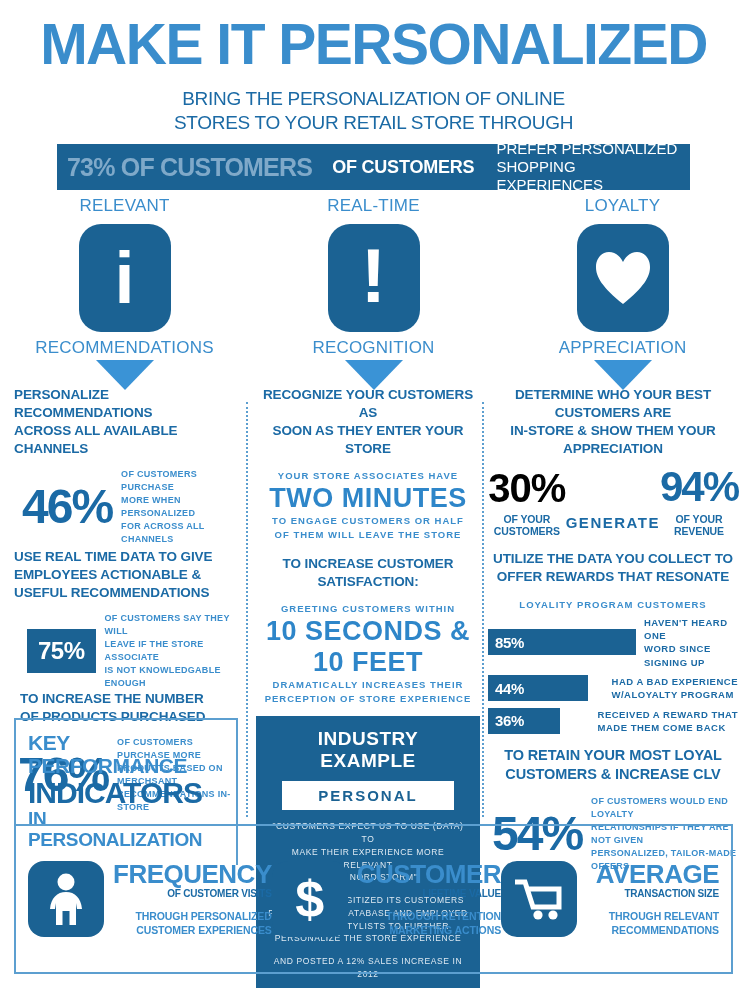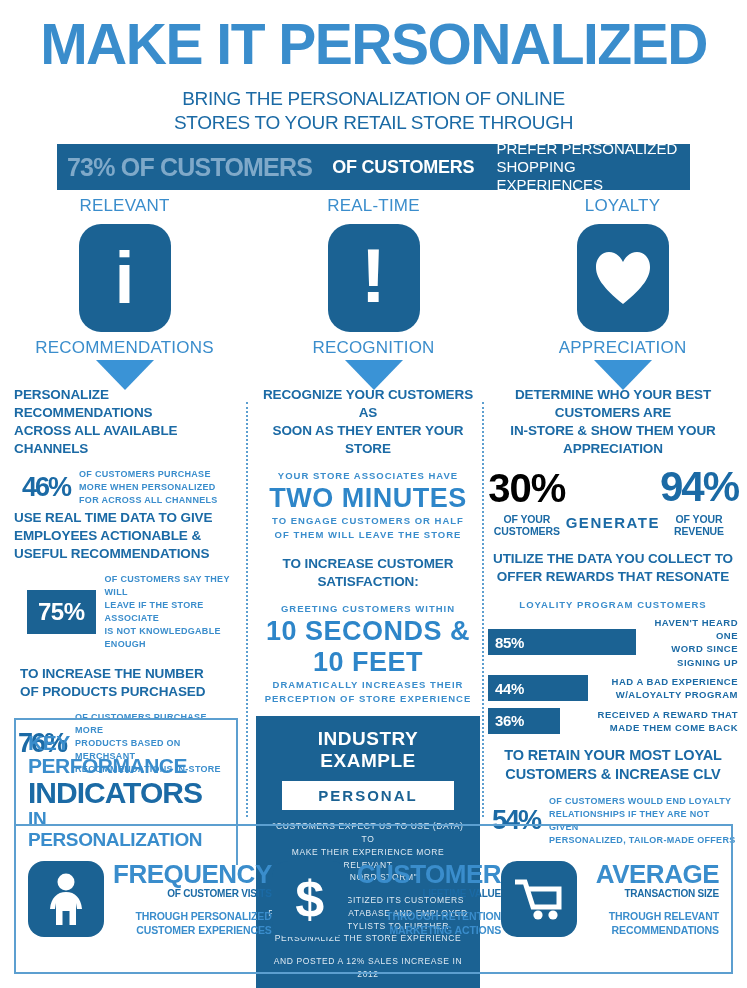--- a/index.html
+++ b/index.html
@@ -96,21 +96,21 @@
   .divA{left:246px;} .divB{left:482px;}
 
   .head{
     font-size:13.5px;font-weight:bold;color:#1b6aa5;
     line-height:1.33;letter-spacing:-0.1px;
   }
   .head.ctr{text-align:center;}
 
   .stat{display:flex;align-items:center;}
   .stat .num{
-    font-size:27px;font-weight:bold;color:#1b6aa5;
+    font-size:48px;font-weight:bold;color:#1b6aa5;
     line-height:0.95;letter-spacing:-2px;flex:0 0 auto;
   }
   .stat .txt{
     font-size:9px;font-weight:bold;color:#3a8dcc;
     line-height:1.45;letter-spacing:0.3px;margin-left:9px;
   }
   .stat .numbox{
     background:#1b6293;color:#fff;font-size:24px;font-weight:bold;
     padding:10px 11px;line-height:1;letter-spacing:-0.5px;flex:0 0 auto;
   }
@@ -163,21 +163,21 @@
     letter-spacing:1px;margin-top:13px;
   }
   .barrow{display:flex;align-items:center;margin-top:6px;}
   .bar{
     background:#1b6293;color:#fff;font-size:15px;font-weight:bold;
     height:26px;display:flex;align-items:center;padding-left:7px;
     box-sizing:border-box;flex:0 0 auto;letter-spacing:-0.3px;
   }
   .barcap{
     font-size:9.5px;font-weight:bold;color:#1b6aa5;
-    line-height:1.4;letter-spacing:0.5px;text-align:right;
+    line-height:1.4;letter-spacing:0.5px;text-align:left;
     margin-left:auto;padding-left:8px;
   }
 
   
   #kpibox{
     position:absolute;left:14px;top:718px;width:224px;
     border:2px solid #5c9fd0;border-bottom:none;
     box-sizing:border-box;padding:12px 12px 14px;
   }
   #kpibox .l1{font-size:21px;font-weight:bold;color:#3a8dcc;letter-spacing:-0.5px;line-height:1.08;}
@@ -286,21 +286,21 @@
 
   <div class="stat" style="margin-top:10px;padding-left:13px;">
     <div class="numbox">75%</div>
     <div class="txt">
       <div>OF CUSTOMERS SAY THEY WILL</div>
       <div>LEAVE IF THE STORE ASSOCIATE</div>
       <div>IS NOT KNOWLEDGABLE ENOUGH</div>
     </div>
   </div>
 
-  <div class="head" style="margin-top:14px;padding-left:6px;">
+  <div class="head" style="margin-top:0;padding-left:6px;">
     <div>TO INCREASE THE NUMBER</div>
     <div>OF PRODUCTS PURCHASED</div>
   </div>
 
   <div class="stat" style="margin-top:10px;padding-left:4px;">
     <div class="num">76%</div>
     <div class="txt">
       <div>OF CUSTOMERS PURCHASE MORE</div>
       <div>PRODUCTS BASED ON MERCHSANT</div>
       <div>RECOMMENDATIONS IN-STORE</div>

